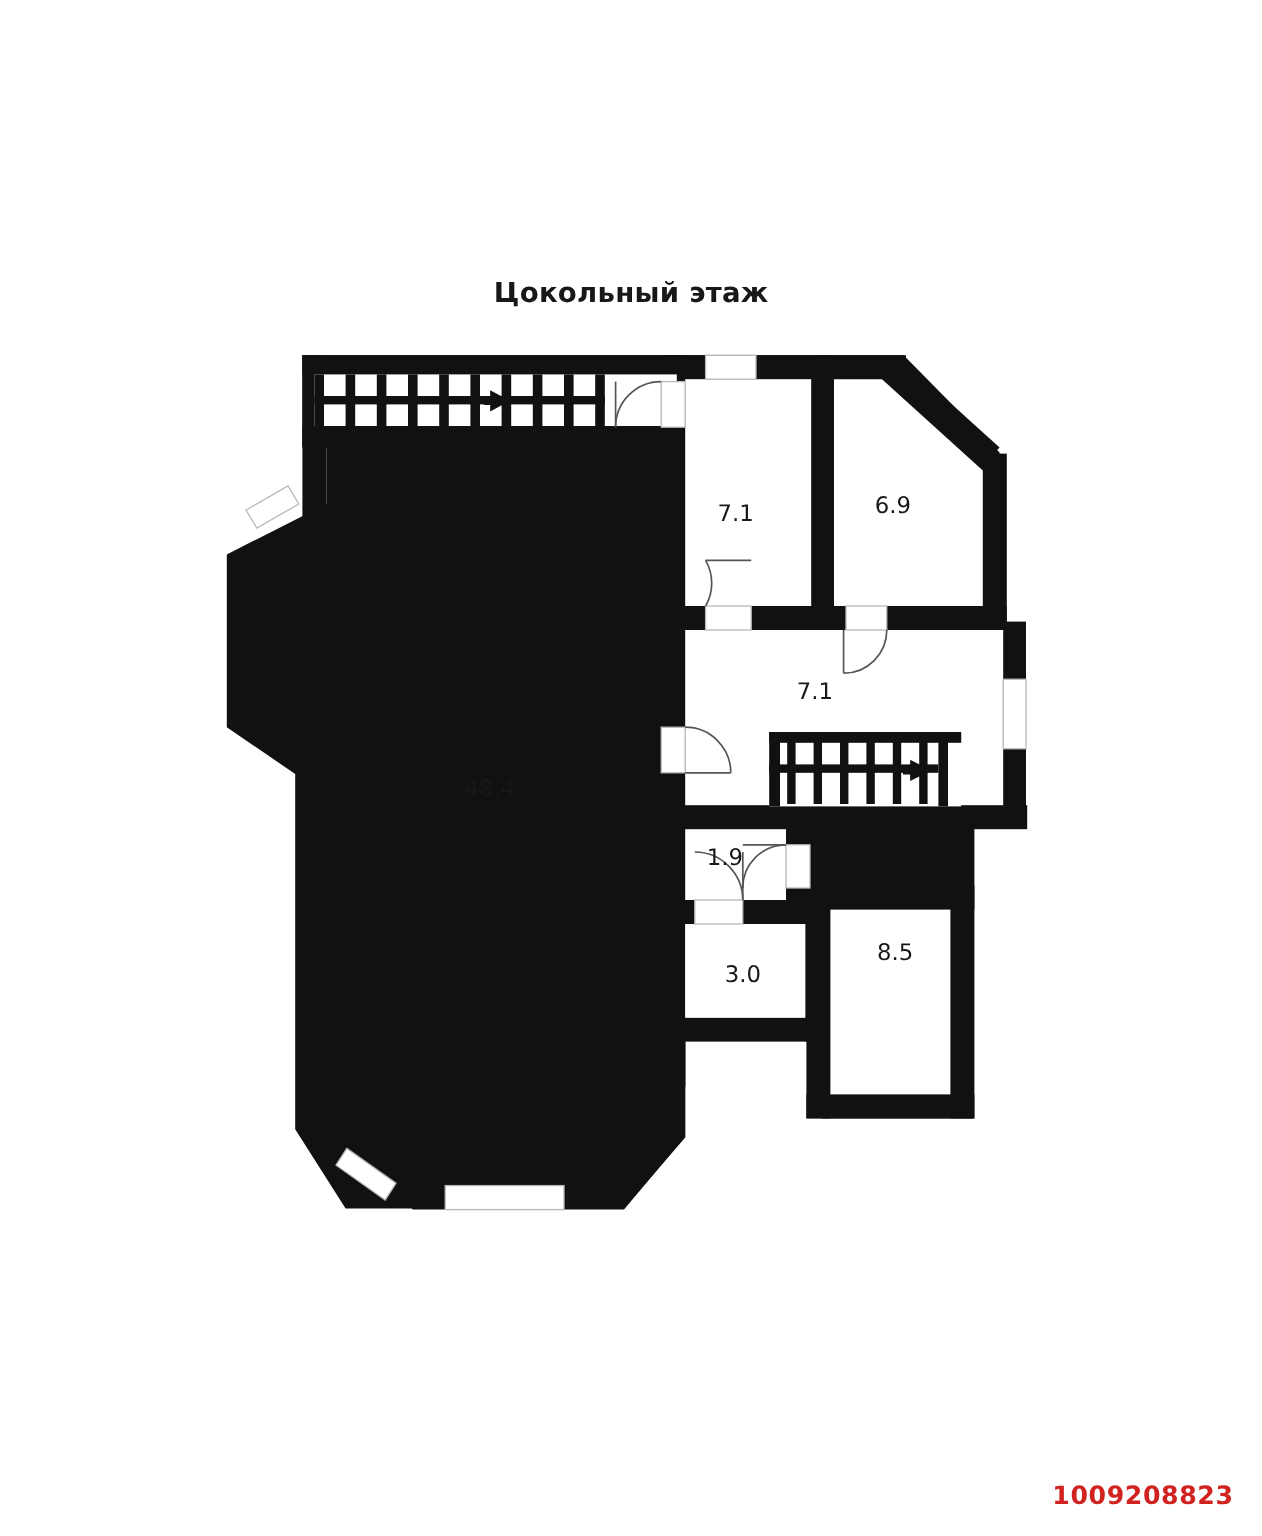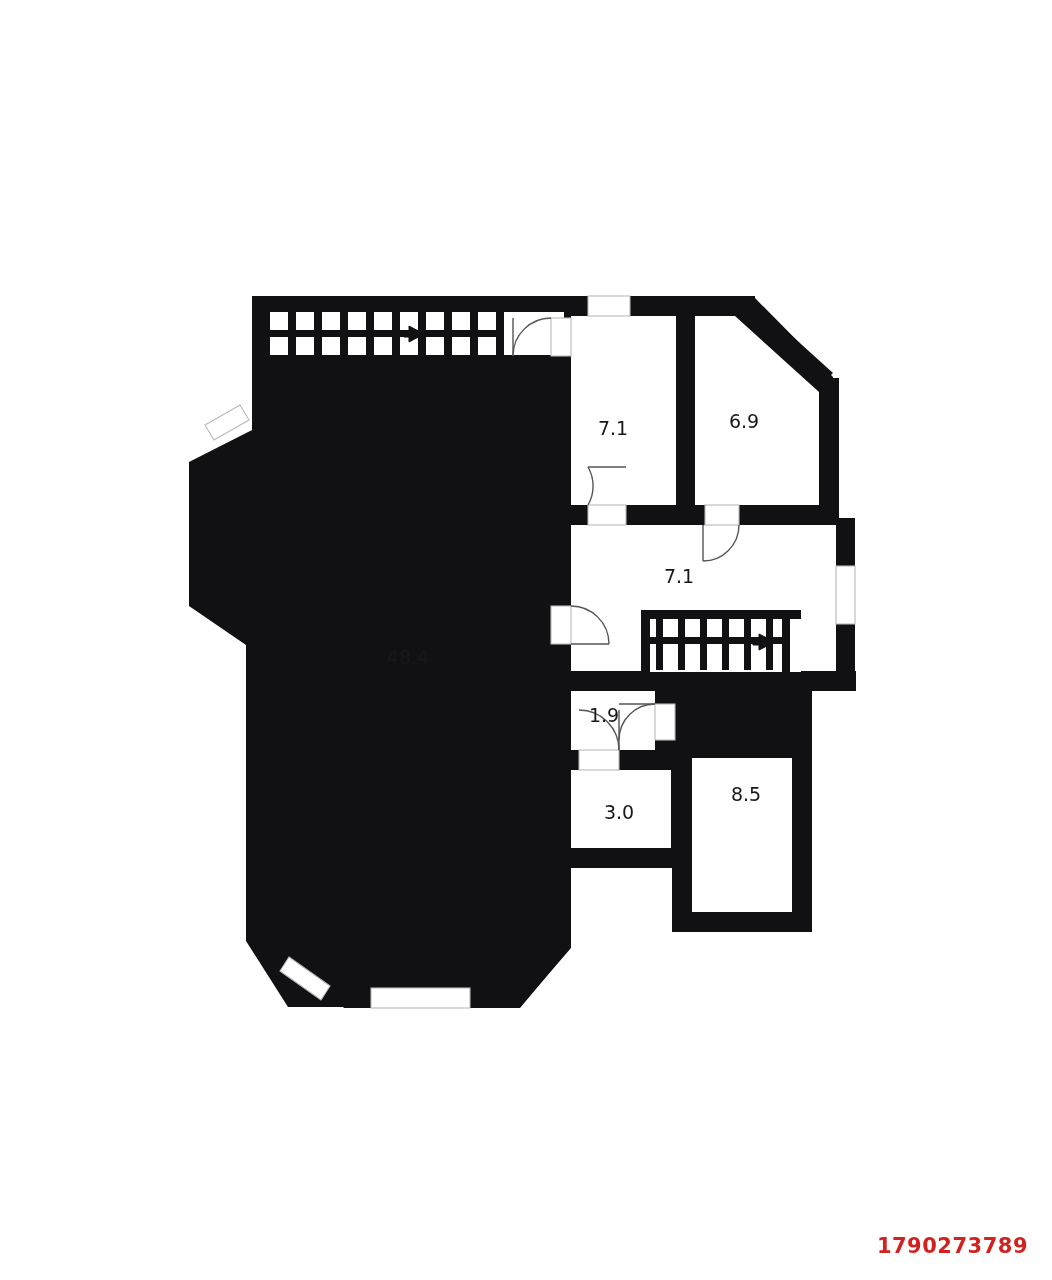--- a/index.html
+++ b/index.html
@@ -73,20 +73,21 @@
   .door-leaf { fill: none; stroke: #555558; stroke-width: 1.4; }
   .stair-tread { fill: #111113; }
   .stair-arrow { fill: #111113; stroke: #111113; stroke-width: 1; }
   .room-fill { fill: #ffffff; }
 </style>
 </head>
 <body>
 
 <div id="plan-root">
 
+  <div class="plan-title">Цокольный этаж</div>
 
   <svg id="plan-svg" viewBox="0 0 1052 1280" xmlns="http://www.w3.org/2000/svg">
 
     <text class="brand-wm" x="497" y="648">аяко</text>
 
     <g>
 
       <path class="wall" fill-rule="evenodd" d="M 252,296
            L 571,296 L 571,371 L 571,296
            L 571,296
@@ -316,15 +317,15 @@
       <text class="room-area" x="613" y="429">7.1</text>
       <text class="room-area" x="744" y="422">6.9</text>
       <text class="room-area" x="679" y="577">7.1</text>
       <text class="room-area" x="604" y="716">1.9</text>
       <text class="room-area" x="619" y="813">3.0</text>
       <text class="room-area" x="746" y="795">8.5</text>
     </g>
 
   </svg>
 
-  <div class="watermark-id">1790273789</div>
+  <div class="watermark-id">1009208823</div>
 
 </div>
 
 </body></html>

